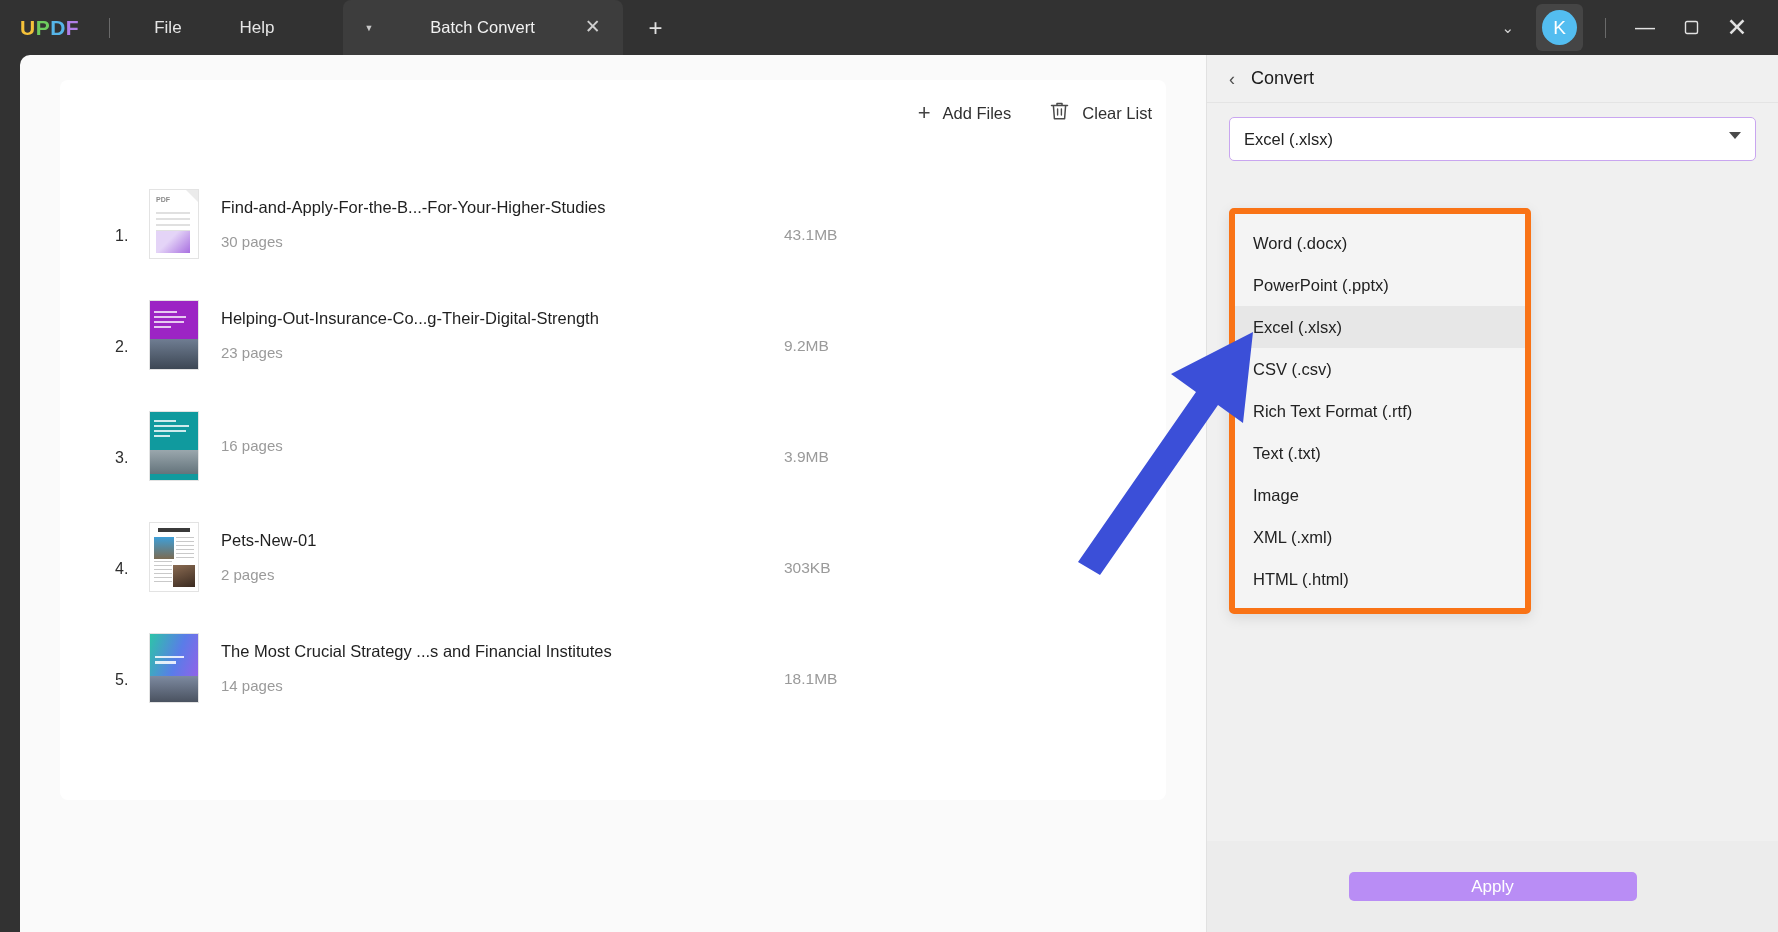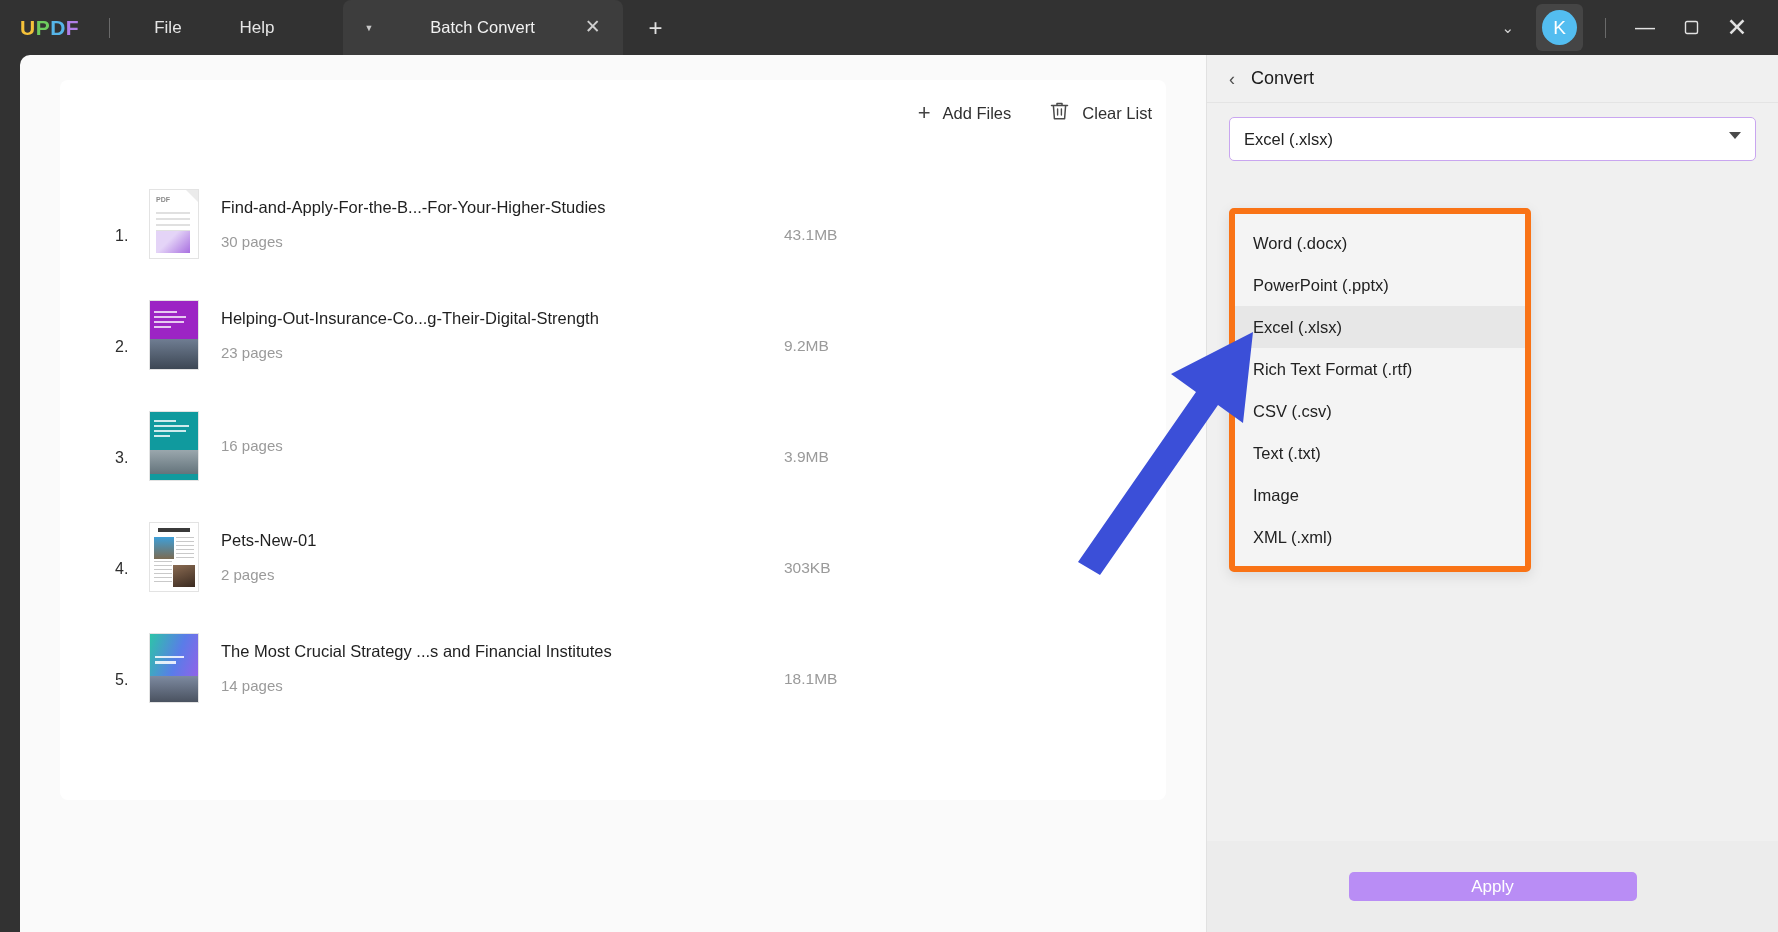--- a/index.html
+++ b/index.html
@@ -430,25 +430,26 @@
 
     <div class="select-box">
       <span>Excel (.xlsx)</span>
       <span class="select-caret"></span>
     </div>
 
     <div class="dropdown">
       <div class="dd-item">Word (.docx)</div>
       <div class="dd-item">PowerPoint (.pptx)</div>
       <div class="dd-item selected">Excel (.xlsx)</div>
+      <div class="dd-item">CSV (.csv)</div>
       <div class="dd-item">Rich Text Format (.rtf)</div>
-      <div class="dd-item">CSV (.csv)</div>
       <div class="dd-item">Text (.txt)</div>
       <div class="dd-item">Image</div>
       <div class="dd-item">XML (.xml)</div>
+      <div class="dd-item">HTML (.html)</div>
     </div>
 
     <div class="apply-bar">
       <div class="apply-btn">Apply</div>
     </div>
   </div>
 </div>
 
 <svg class="arrow-layer" viewBox="0 0 1778 932">
   <g>

